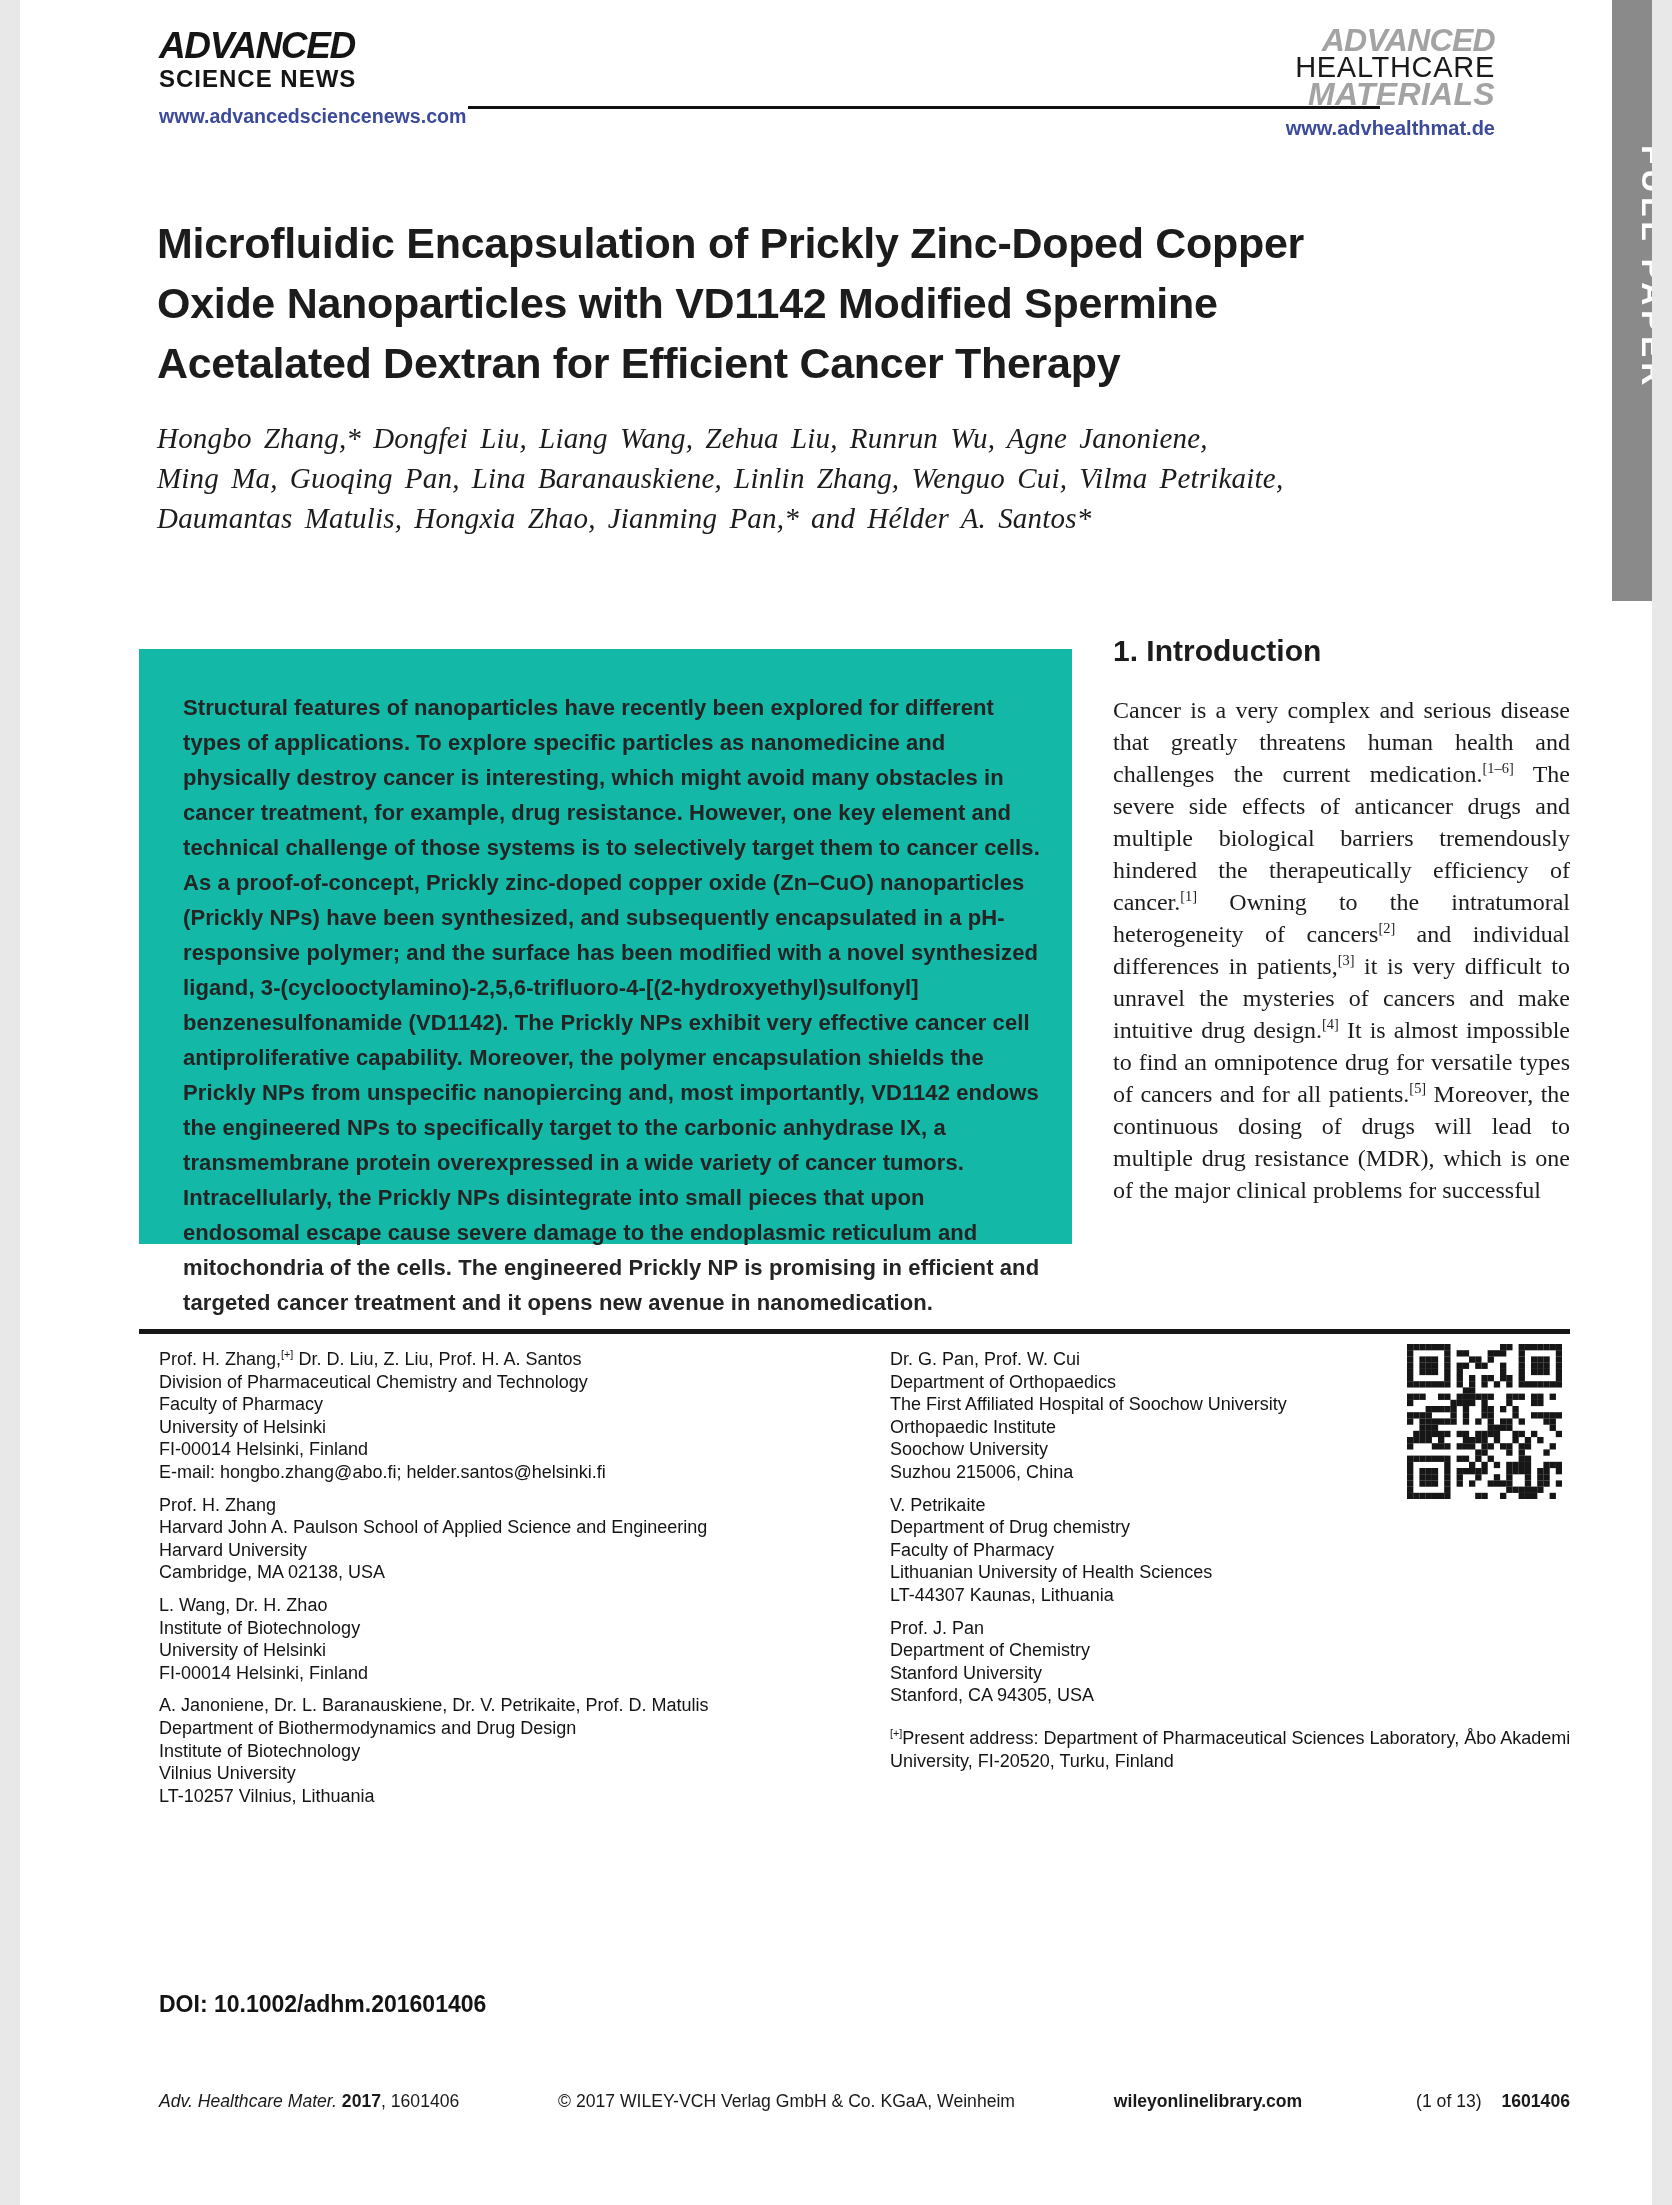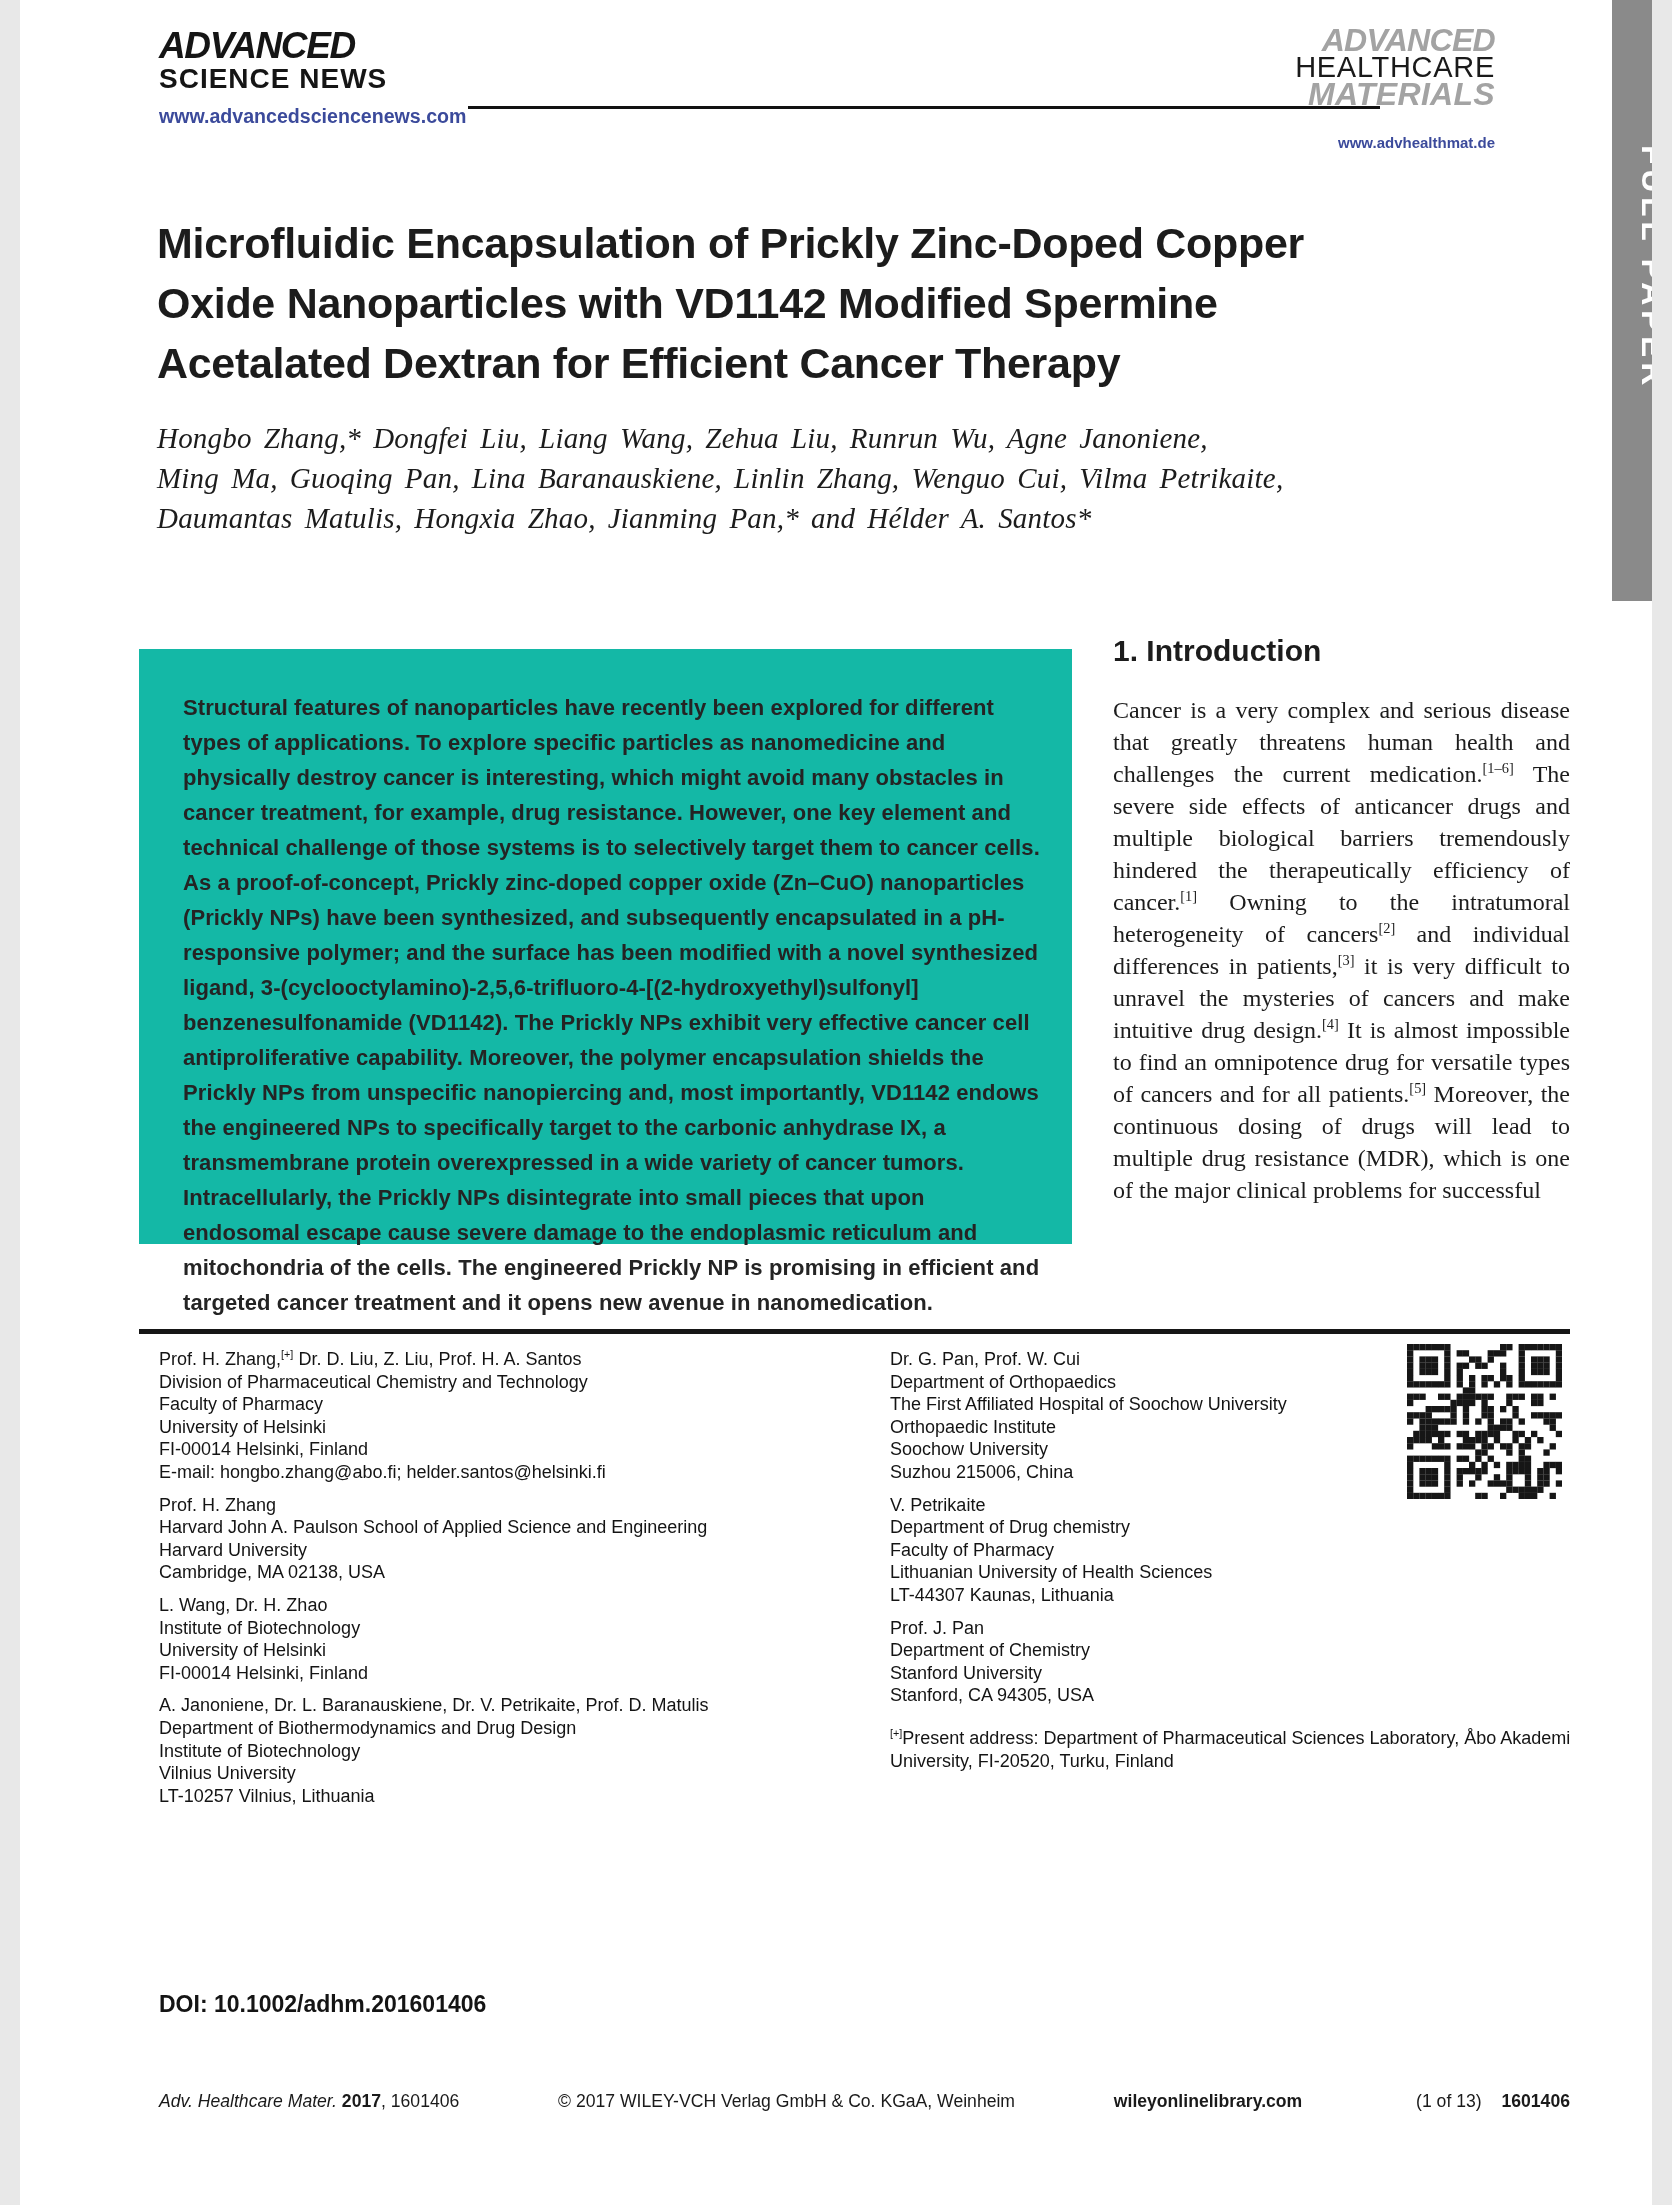--- a/index.html
+++ b/index.html
@@ -6,28 +6,28 @@
   .page {
     position:relative; width:1632px; height:2205px; margin:0 auto;
     background:#ffffff; overflow:hidden; color:#141414;
     font-family:"Liberation Sans", sans-serif;
   }
   sup { font-size:0.60em; line-height:0; vertical-align:super; }
 
   
   .brand-left { position:absolute; left:139px; top:28px; }
   .brand-left .bl1 { font-size:37px; font-weight:800; font-style:italic; letter-spacing:-1.4px; line-height:36px; color:#151515; }
-  .brand-left .bl2 { font-size:28px; font-weight:700; letter-spacing:1px; line-height:30px; color:#151515; }
+  .brand-left .bl2 { font-size:24px; font-weight:700; letter-spacing:1px; line-height:30px; color:#151515; }
   .brand-left .burl { margin-top:10.8px; font-size:19.6px; font-weight:700; color:#3b4a9b; }
 
   .brand-right { position:absolute; right:157px; top:27px; text-align:right; }
   .brand-right .bl1 { font-size:32px; font-weight:800; font-style:italic; letter-spacing:-0.7px; line-height:27px; color:#a3a3a3; }
   .brand-right .bl2 { font-size:29px; font-weight:400; letter-spacing:0.7px; line-height:26px; color:#1a1a1a; }
   .brand-right .bl3 { font-size:32px; font-weight:800; font-style:italic; letter-spacing:0.3px; line-height:28px; color:#a3a3a3; }
-  .brand-right .burl { margin-top:26px; font-size:15px; font-weight:700; color:#3b4a9b; }
+  .brand-right .burl { margin-top:9px; font-size:20px; font-weight:700; color:#3b4a9b; }
 
   .header-rule { position:absolute; left:448px; top:106px; width:912px; height:2.7px; background:#111; }
 
   
   .side-tab { position:absolute; left:1592px; top:0; width:80px; height:601px; background:#8a8a8a; }
   .side-tab .tab-label {
     position:absolute; top:145px; left:50%; transform:translateX(-50%);
     writing-mode:vertical-rl; text-orientation:mixed;
     font-size:32px; font-weight:700; letter-spacing:4.7px; color:#ffffff; white-space:nowrap;
   }

